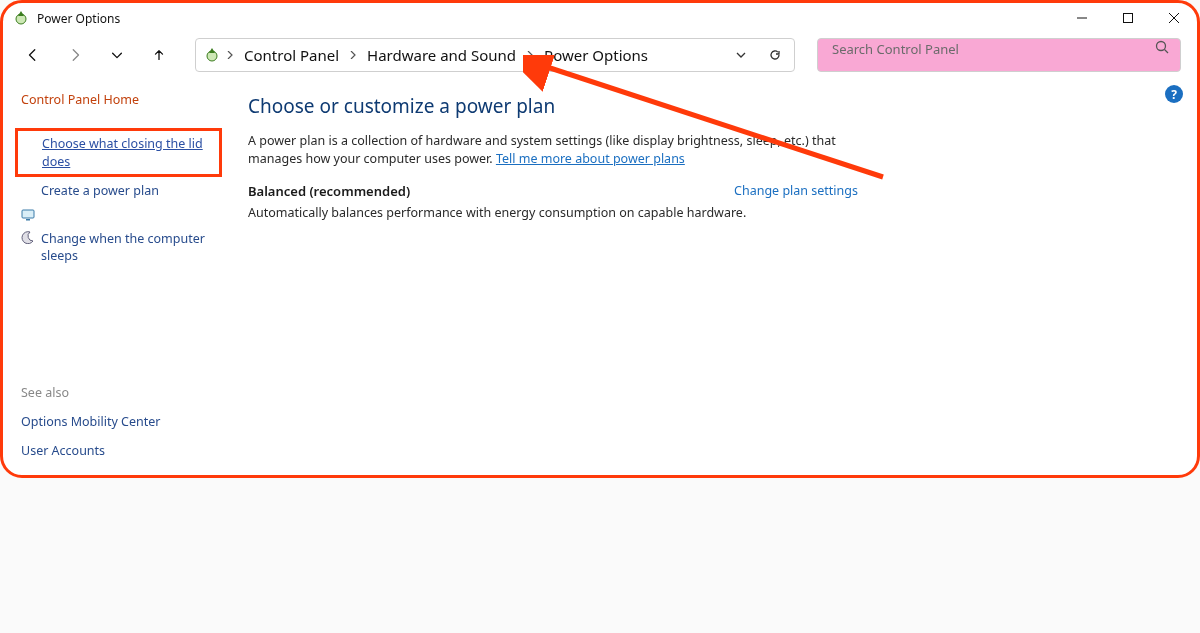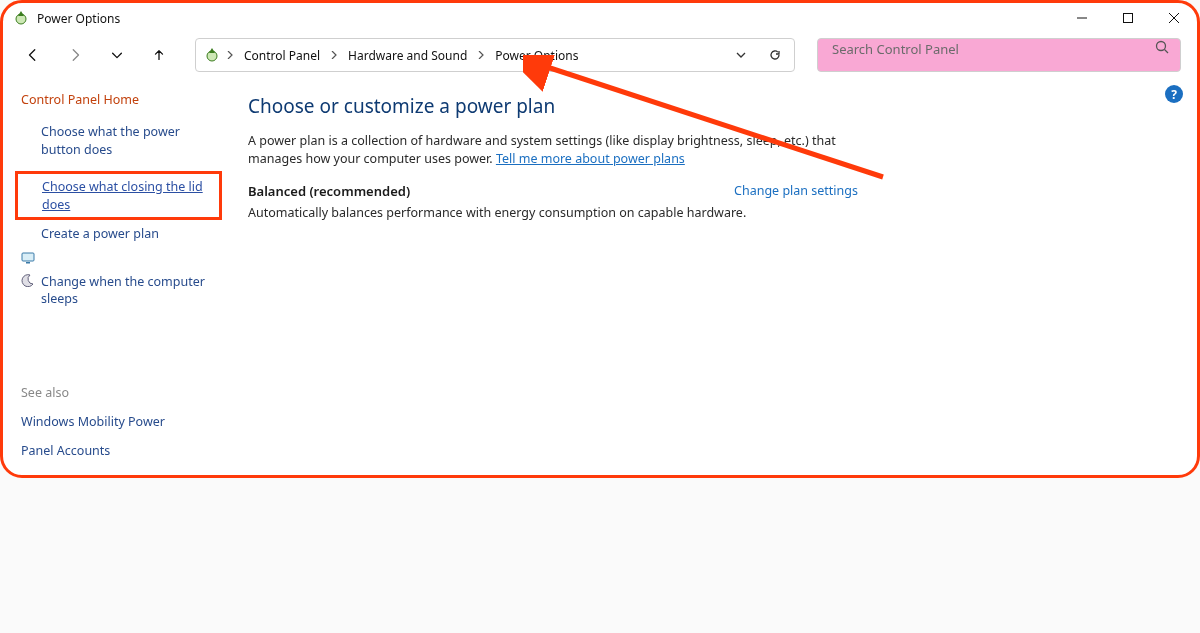--- a/index.html
+++ b/index.html
@@ -74,21 +74,21 @@
     background: #fff;
   }
   .addressbar .ico { width: 16px; height: 16px; display:flex; align-items:center; justify-content:center;}
   .bc-sep {
     color: #555;
     padding: 0 2px;
     display: inline-flex; align-items: center;
   }
   .bc-item {
     color: #111;
-    font-size: 12px;
+    font-size: 15px;
     height: 30px;
     display: inline-flex; align-items: center;
     padding: 0 4px;
     cursor: default;
     border-radius: 3px;
   }
   .addr-spacer { flex: 1; }
   .addr-tool {
     width: 30px; height: 30px;
     display: flex; align-items: center; justify-content: center;
@@ -308,24 +308,20 @@
   </div>
 
   <div class="help-btn">?</div>
 
   <div class="body">
 
     <div class="sidepane">
       <div class="cp-home">Control Panel Home</div>
 
       <div class="side-items">
-        <div class="side-item">
-          <span class="bullet"></span>
-          <span class="lbl">Choose what the power button does</span>
-        </div>
         <div class="side-item highlight">
           <span class="bullet"></span>
           <span class="lbl">Choose what closing the lid does</span>
         </div>
         <div class="side-item">
           <span class="bullet"></span>
           <span class="lbl">Create a power plan</span>
         </div>
         <div class="side-item">
           <span class="bullet">
@@ -341,22 +337,22 @@
                 <path d="M9 2 A6 6 0 1 0 12 11 A5 5 0 0 1 9 2 Z" fill="#e0dfe6" stroke="#61607a"></path>
               </svg>
           </span>
           <span class="lbl">Change when the computer sleeps</span>
         </div>
       </div>
 
       <div class="side-spacer"></div>
 
       <div class="seealso-hdr">See also</div>
-      <div class="seealso-item">Windows Mobility Power</div>
-      <div class="seealso-item">Panel Accounts</div>
+      <div class="seealso-item">Options Mobility Center</div>
+      <div class="seealso-item">User Accounts</div>
     </div>
 
     <div class="main">
       <h1>Choose or customize a power plan</h1>
       <p class="desc">
         <span>A power plan is a collection of hardware and system settings (like display brightness, sleep, etc.) that manages how your computer uses power. </span><a href="#">Tell me more about power plans</a>
       </p>
 
 
       <div class="plan">

